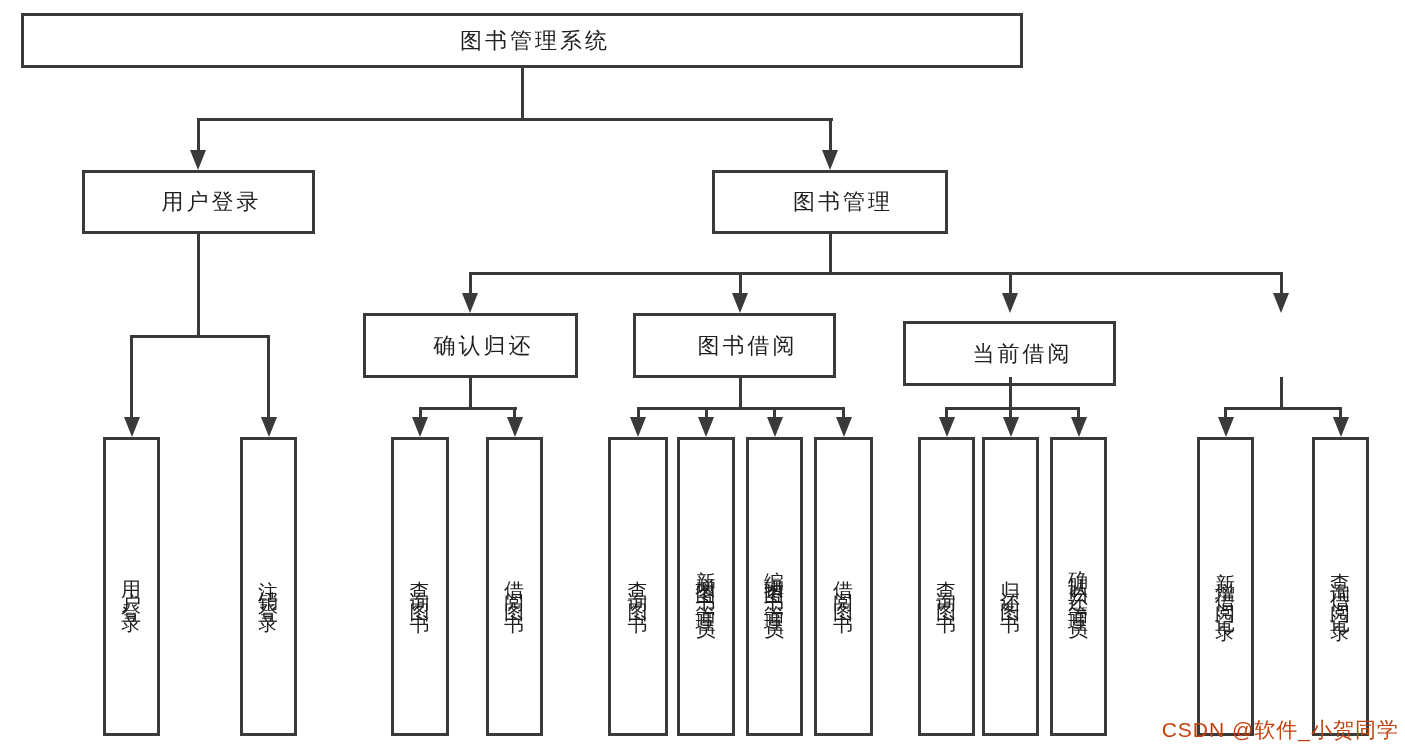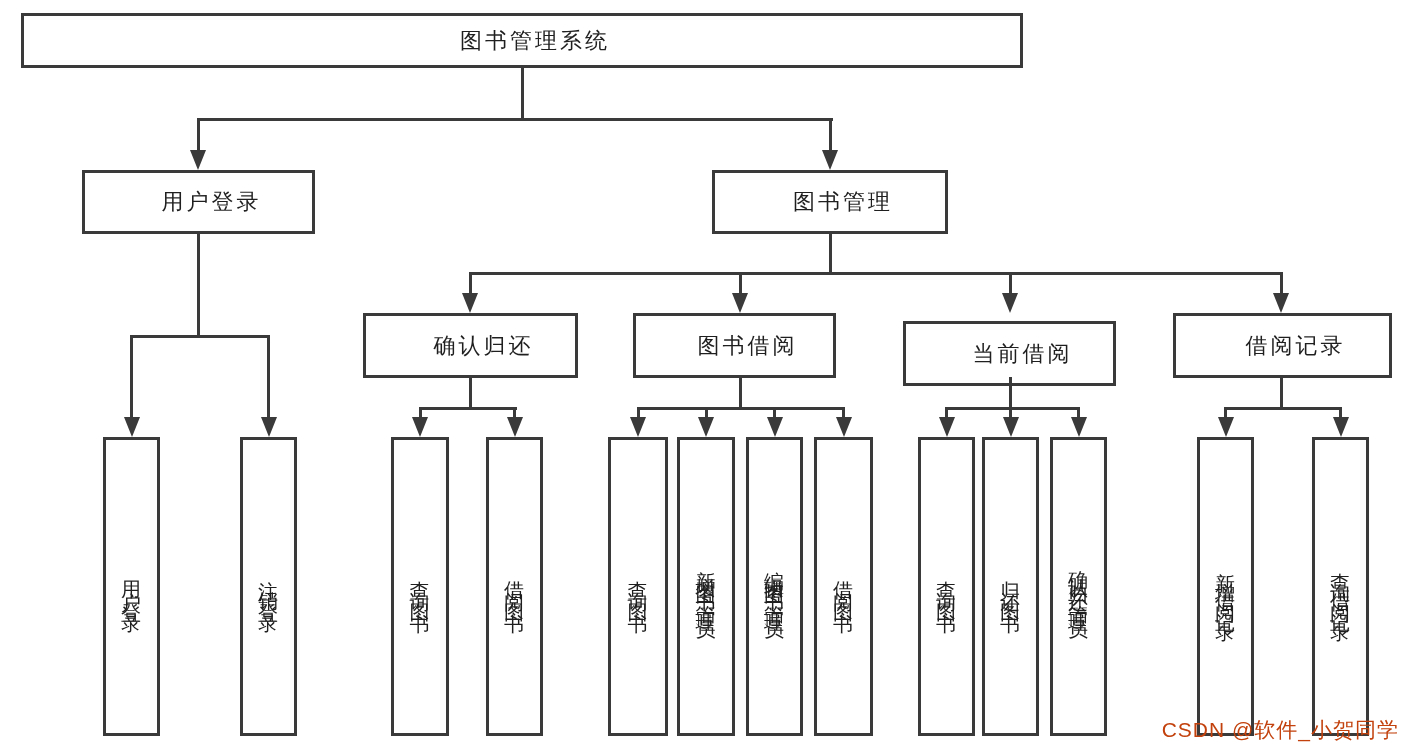--- a/index.html
+++ b/index.html
@@ -41,21 +41,20 @@
 <div class="canvas">
 
   <div class="box" style="left:21px;top:13px;width:1002px;height:55px;">图书管理系统</div>
 
   <div class="box" style="left:82px;top:170px;width:233px;height:64px;">用户登录</div>
   <div class="box" style="left:712px;top:170px;width:236px;height:64px;">图书管理</div>
 
   <div class="box" style="left:363px;top:313px;width:215px;height:65px;">确认归还</div>
   <div class="box" style="left:633px;top:313px;width:203px;height:65px;">图书借阅</div>
   <div class="box" style="left:903px;top:313px;width:213px;height:65px;margin-top:8px;">当前借阅</div>
-  <div class="box" style="left:1173px;top:313px;width:219px;height:65px;">借阅记录</div>
 
   <div class="leaf" style="left:103px;width:57px;">
     <span class="sp4">用户登录</span>
     </div>
   <div class="leaf" style="left:240px;width:57px;">
     <span class="sp4">注销登录</span>
     </div>
 
   <div class="leaf" style="left:391px;width:58px;">
     <span class="sp4">查询图书</span>

